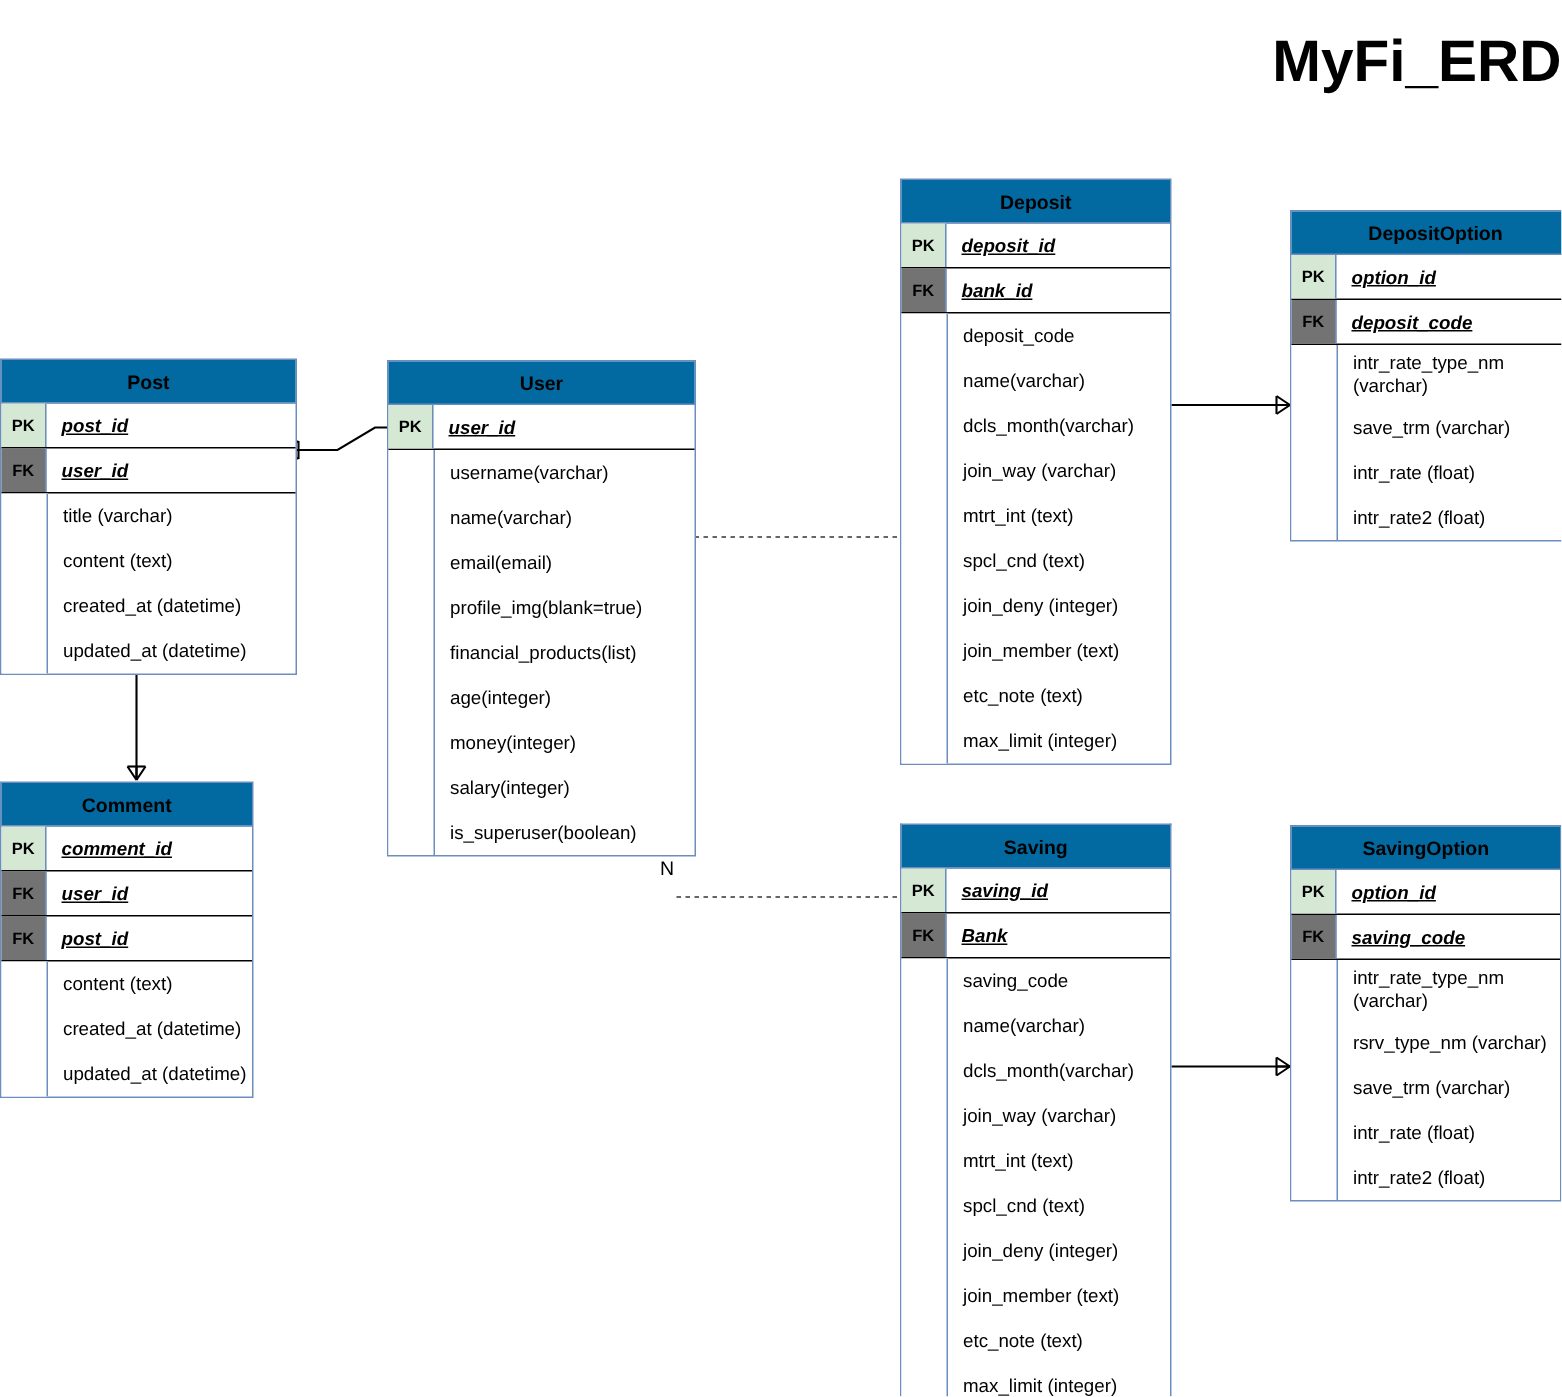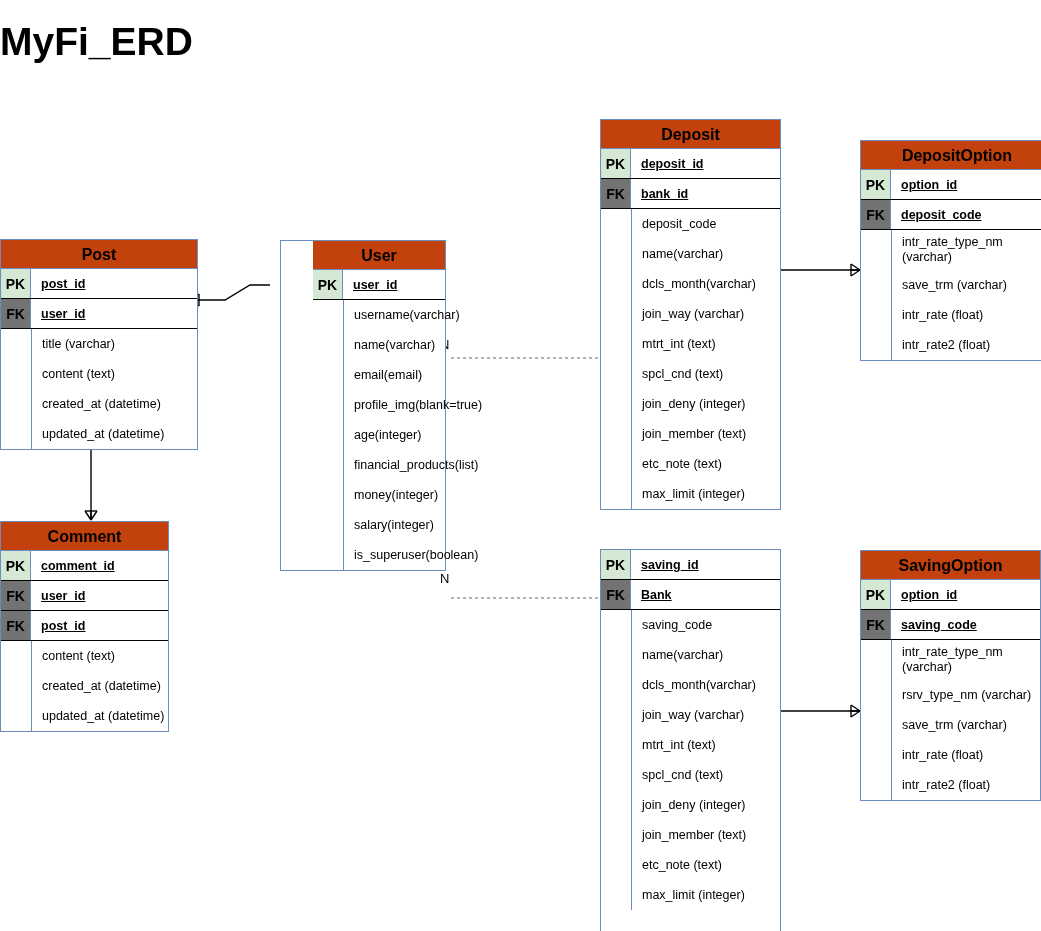--- a/index.html
+++ b/index.html
@@ -18,61 +18,61 @@
     width: 1041px;
     height: 931px;
     overflow: hidden;
     background: #ffffff;
   }
   #diagram-title {
     position: absolute;
     left: 0;
     top: 20px;
     width: 1041px;
-    text-align: left;
+    text-align: right;
     font-size: 39px;
     font-weight: bold;
     letter-spacing: 0px;
     color: #000000;
   }
 
   
   .entity {
     position: absolute;
     box-sizing: border-box;
     border: 1px solid #6c8ebf;
     background: #ffffff;
   }
   .entity-title {
     height: 29px;
     line-height: 29px;
     text-align: center;
-    font-size: 16px;
+    font-size: 13px;
     font-weight: bold;
-    background: #c2410c;
+    background: #0369a1;
     border-bottom: 1px solid #6c8ebf;
     box-sizing: border-box;
     color: #000000;
   }
   .rows {
     position: relative;
   }
   .row {
     display: flex;
     box-sizing: border-box;
     min-height: 30px;
   }
   .row.key-row {
     border-bottom: 1px solid #000000;
   }
   .keycell {
     width: 30px;
     flex: 0 0 30px;
     box-sizing: border-box;
-    font-size: 14px;
+    font-size: 11px;
     font-weight: bold;
     display: flex;
     align-items: center;
     justify-content: center;
     border-right: 1px solid #6c8ebf;
     color: #000000;
   }
   .keycell.pk { background: #d5e8d4; }
   .keycell.fk { background: #737373; }
   .fieldcell {
@@ -80,20 +80,21 @@
     box-sizing: border-box;
     padding: 0 0 0 10px;
     font-size: 12.5px;
     display: flex;
     align-items: center;
     color: #000000;
   }
   .fieldcell.keyname {
     font-weight: bold;
     text-decoration: underline;
+    font-style: italic;
   }
   
   .attr-stack {
     display: flex;
   }
   .attr-left {
     width: 30px;
     flex: 0 0 30px;
     border-right: 1px solid #6c8ebf;
     background: #ffffff;
@@ -238,36 +239,36 @@
         <div class="attr-left"></div>
         <div class="attr-right">
           <div class="attr-line">content (text)</div>
           <div class="attr-line">created_at (datetime)</div>
           <div class="attr-line">updated_at (datetime)</div>
         </div>
       </div>
     </div>
   </div>
 
-  <div class="entity" style="left:280px; top:240px; width:166px;padding-left:32px;">
+  <div class="entity" style="left:258px; top:240px; width:206px;">
     <div class="entity-title">User</div>
     <div class="rows">
       <div class="row key-row">
         <div class="keycell pk">PK</div>
         <div class="fieldcell keyname">user_id</div>
       </div>
       <div class="attr-stack">
         <div class="attr-left"></div>
         <div class="attr-right">
           <div class="attr-line">username(varchar)</div>
           <div class="attr-line">name(varchar)</div>
           <div class="attr-line">email(email)</div>
           <div class="attr-line">profile_img(blank=true)</div>
+          <div class="attr-line">financial_products(list)</div>
           <div class="attr-line">age(integer)</div>
-          <div class="attr-line">financial_products(list)</div>
           <div class="attr-line">money(integer)</div>
           <div class="attr-line">salary(integer)</div>
           <div class="attr-line">is_superuser(boolean)</div>
         </div>
       </div>
     </div>
   </div>
 
   <div class="entity" style="left:600px; top:119px; width:181px;">
     <div class="entity-title">Deposit</div>
@@ -315,20 +316,21 @@
           <div class="attr-line two-line">intr_rate_type_nm (varchar)</div>
           <div class="attr-line">save_trm (varchar)</div>
           <div class="attr-line">intr_rate (float)</div>
           <div class="attr-line">intr_rate2 (float)</div>
         </div>
       </div>
     </div>
   </div>
 
   <div class="entity" style="left:600px; top:549px; width:181px; height:382px; border-bottom:0;">
+    <div class="entity-title">Saving</div>
     <div class="rows">
       <div class="row key-row">
         <div class="keycell pk">PK</div>
         <div class="fieldcell keyname">saving_id</div>
       </div>
       <div class="row key-row">
         <div class="keycell fk">FK</div>
         <div class="fieldcell keyname">Bank</div>
       </div>
       <div class="attr-stack">

